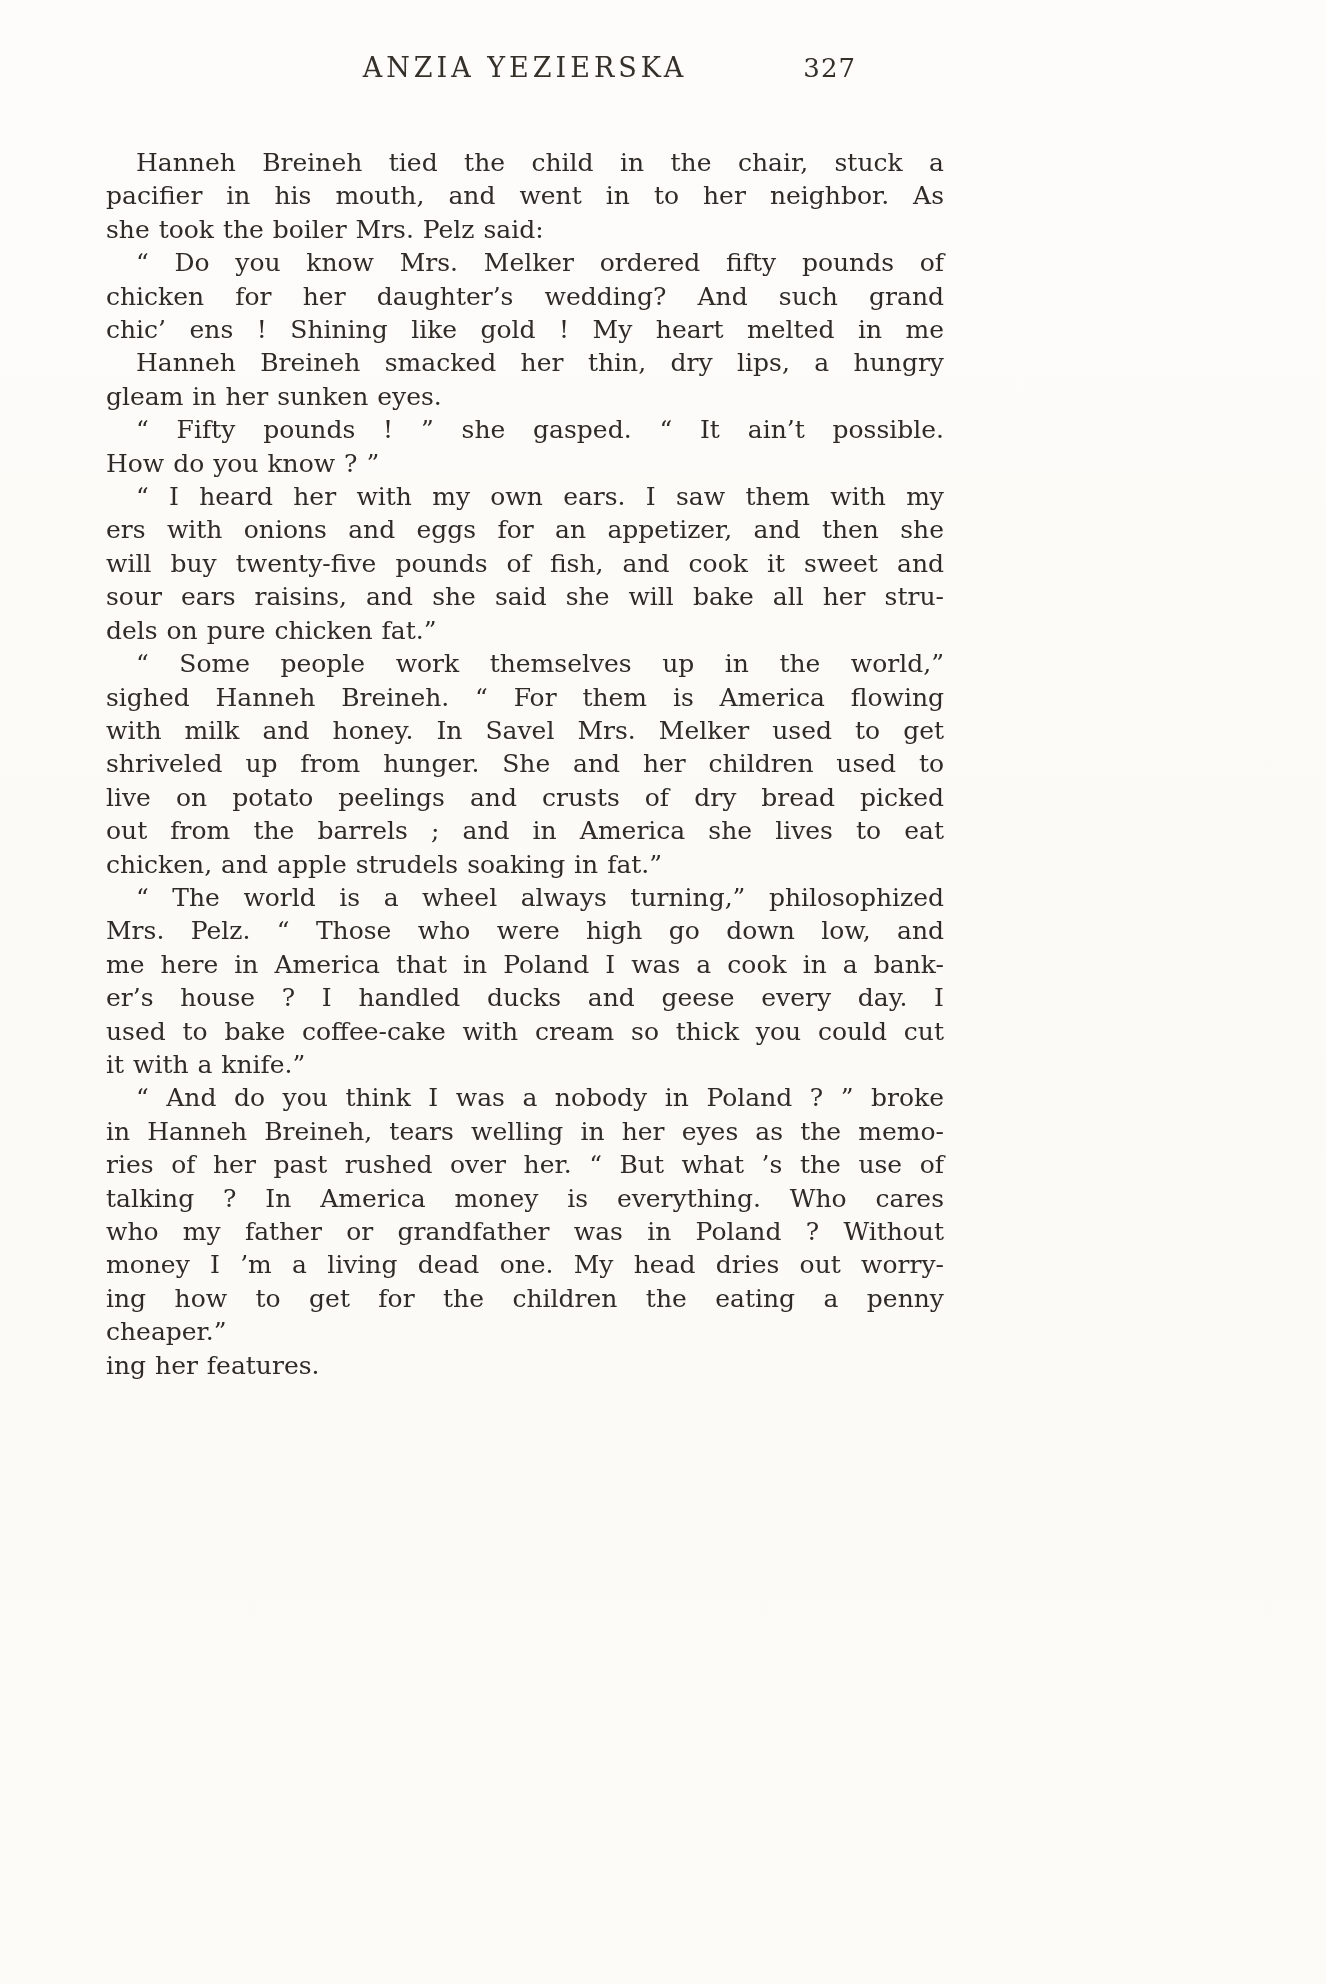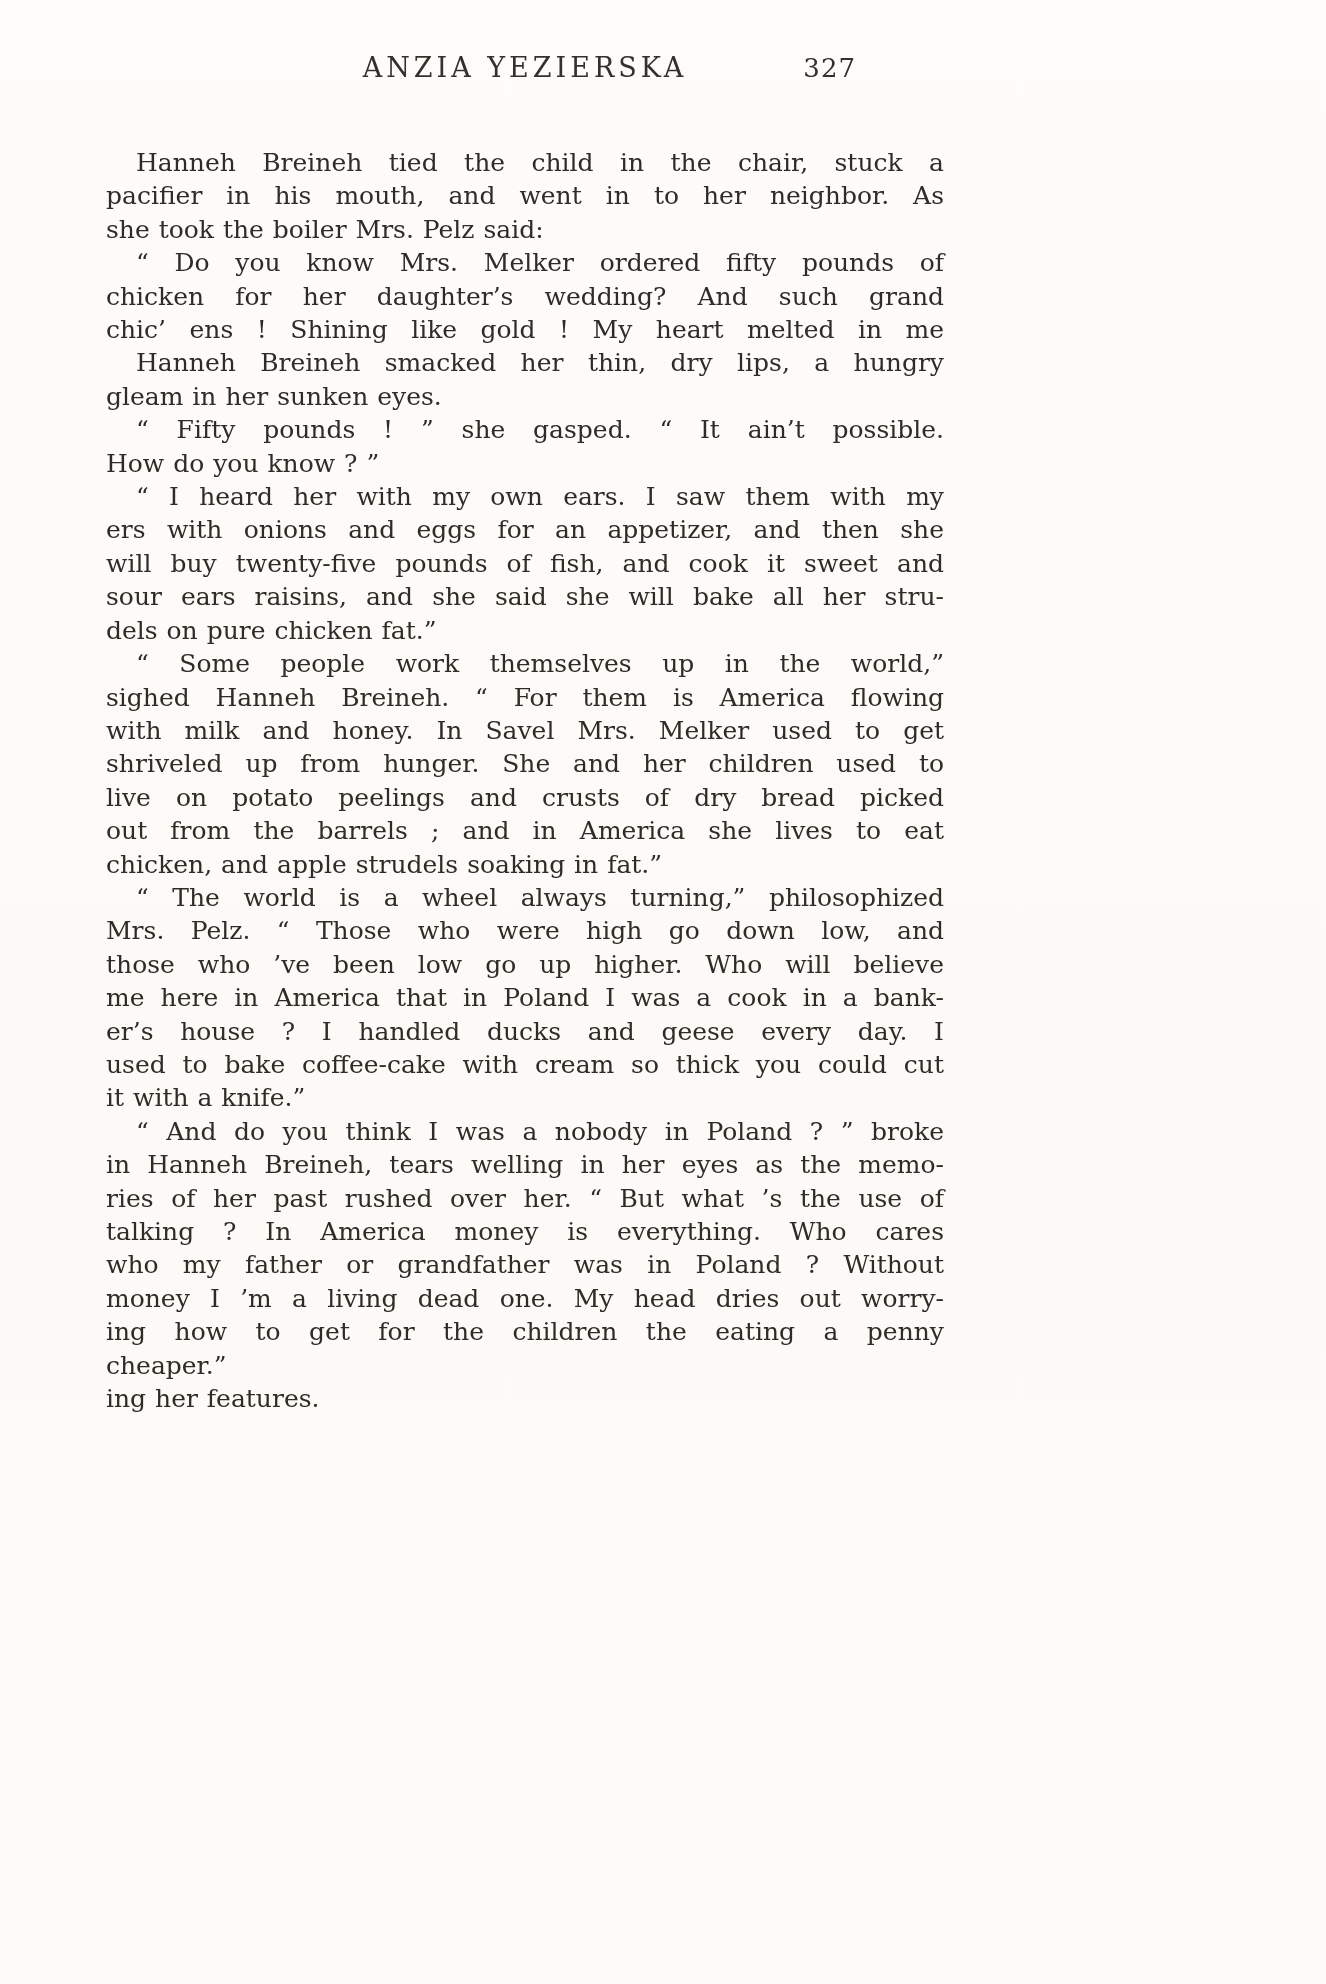--- a/index.html
+++ b/index.html
@@ -106,21 +106,20 @@
         <div class="line">sighed Hanneh Breineh.  “ For them is America flowing</div>
         <div class="line">with milk and honey.  In Savel Mrs. Melker used to get</div>
         <div class="line">shriveled up from hunger.  She and her children used to</div>
         <div class="line">live on potato peelings and crusts of dry bread picked</div>
         <div class="line">out from the barrels ; and in America she lives to eat</div>
         <div class="line para-end">chicken, and apple strudels soaking in fat.”</div>
       </div>
       <div class="paragraph">
         <div class="line first">“ The world is a wheel always turning,” philosophized</div>
         <div class="line">Mrs. Pelz.  “ Those who were high go down low, and</div>
-        <div class="line">those who ’ve been low go up higher.  Who will believe</div>
         <div class="line">me here in America that in Poland I was a cook in a bank-</div>
         <div class="line">er’s house ?  I handled ducks and geese every day.  I</div>
         <div class="line">used to bake coffee-cake with cream so thick you could cut</div>
         <div class="line para-end">it with a knife.”</div>
       </div>
       <div class="paragraph">
         <div class="line first">“ And do you think I was a nobody in Poland ? ” broke</div>
         <div class="line">in Hanneh Breineh, tears welling in her eyes as the memo-</div>
         <div class="line">ries of her past rushed over her.  “ But what ’s the use of</div>
         <div class="line">talking ?  In America money is everything.  Who cares</div>

